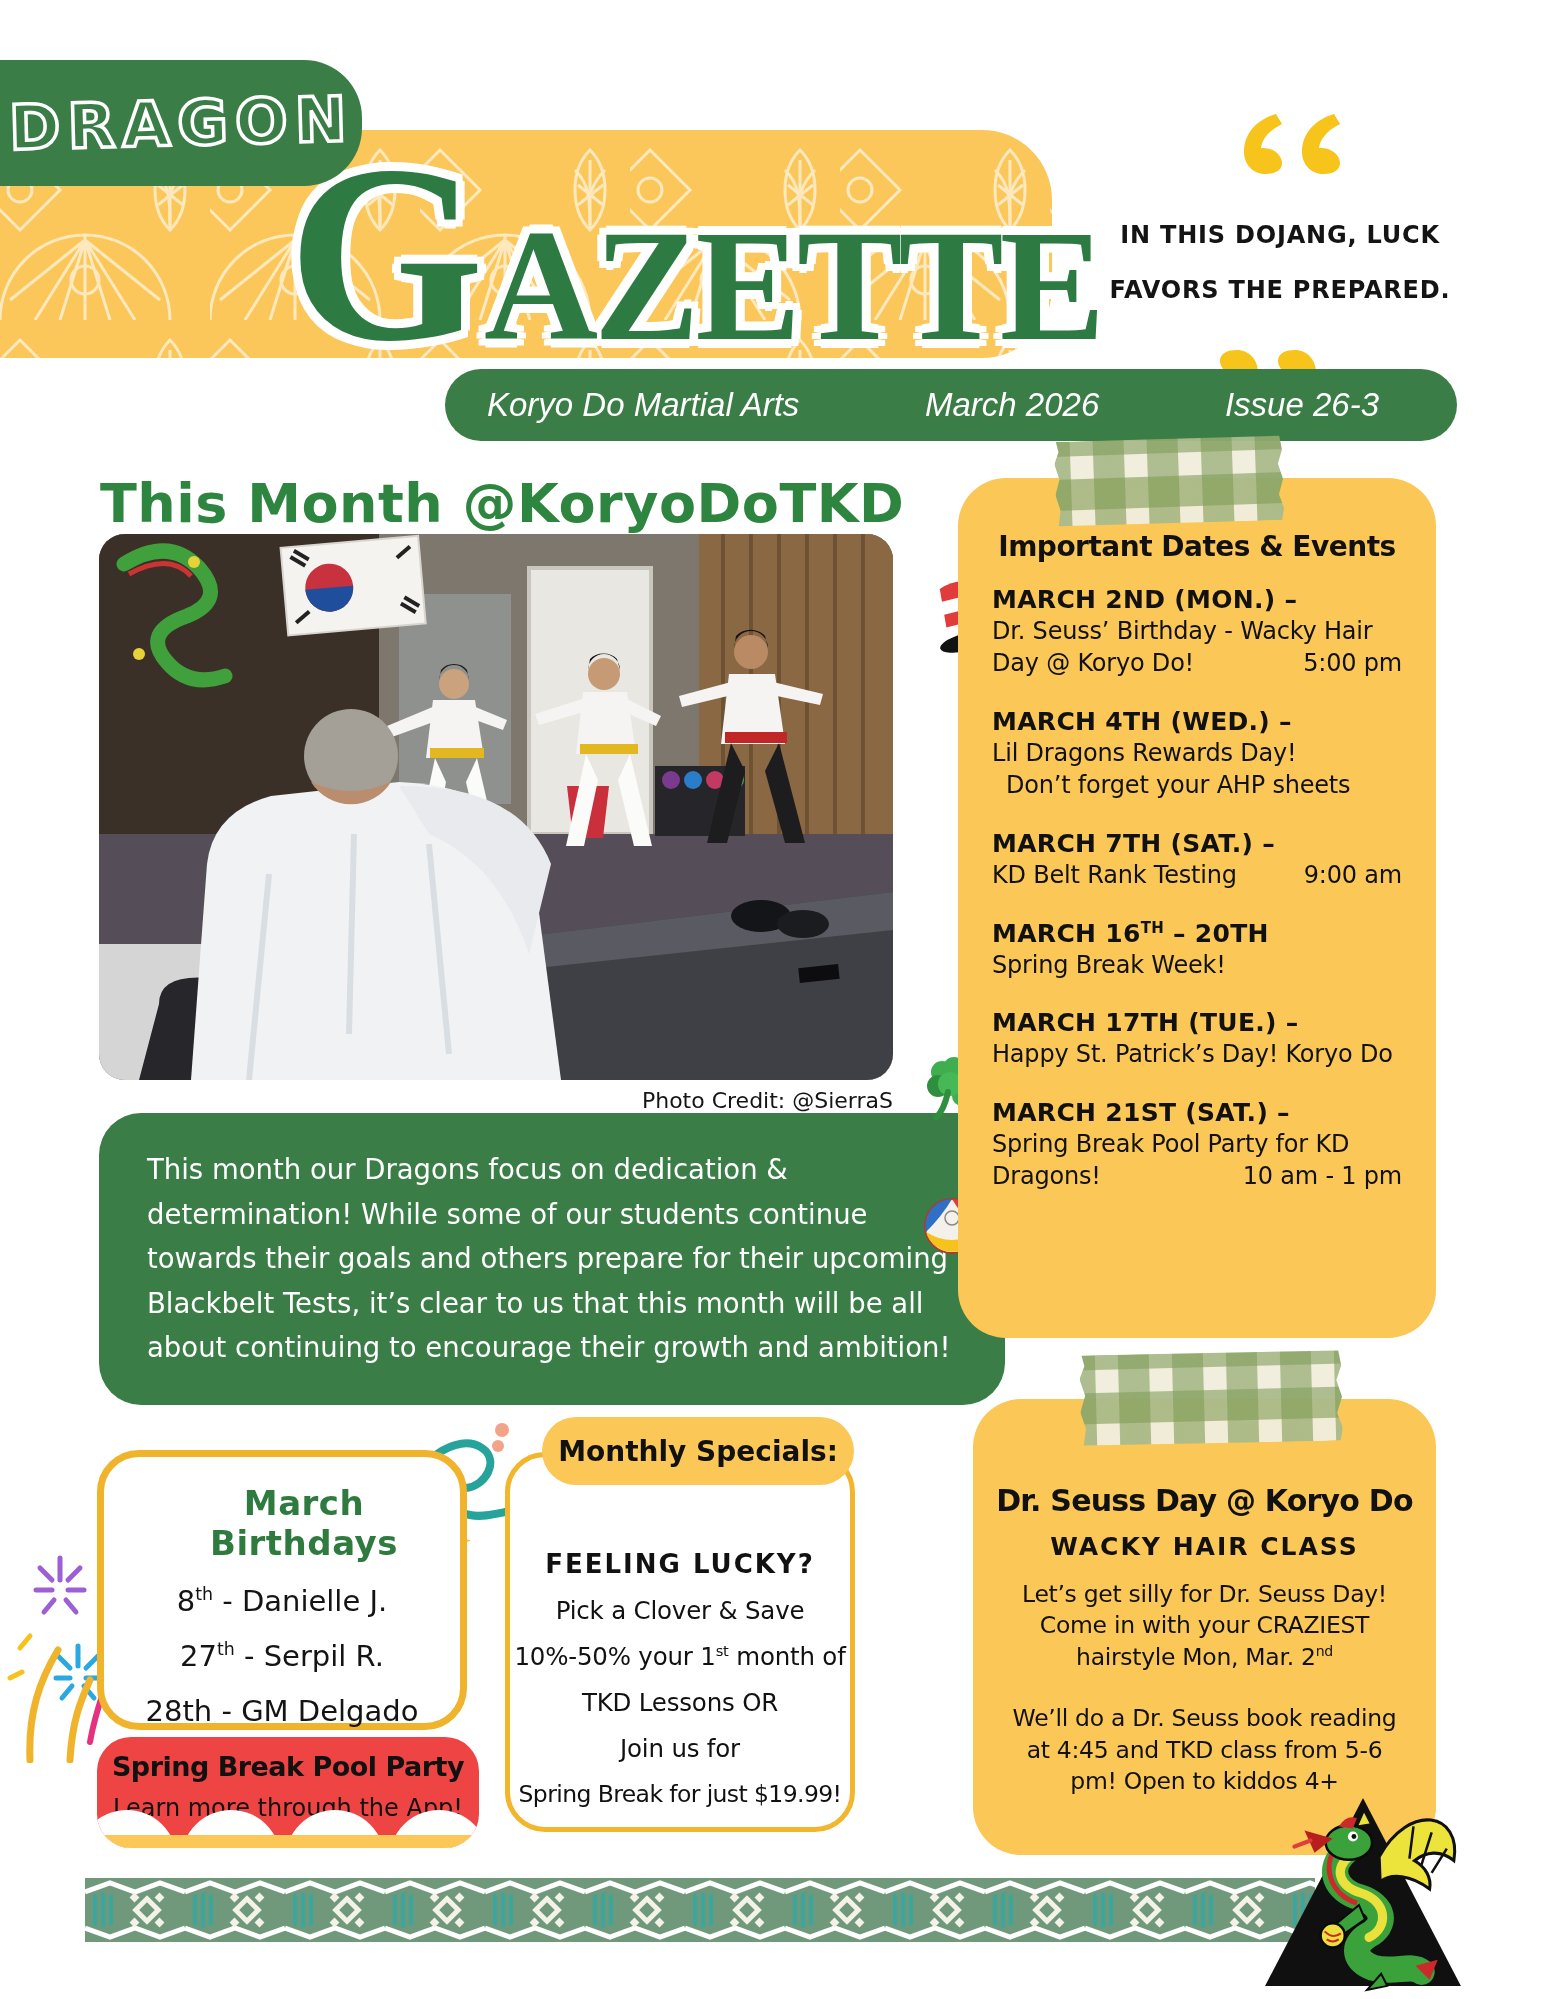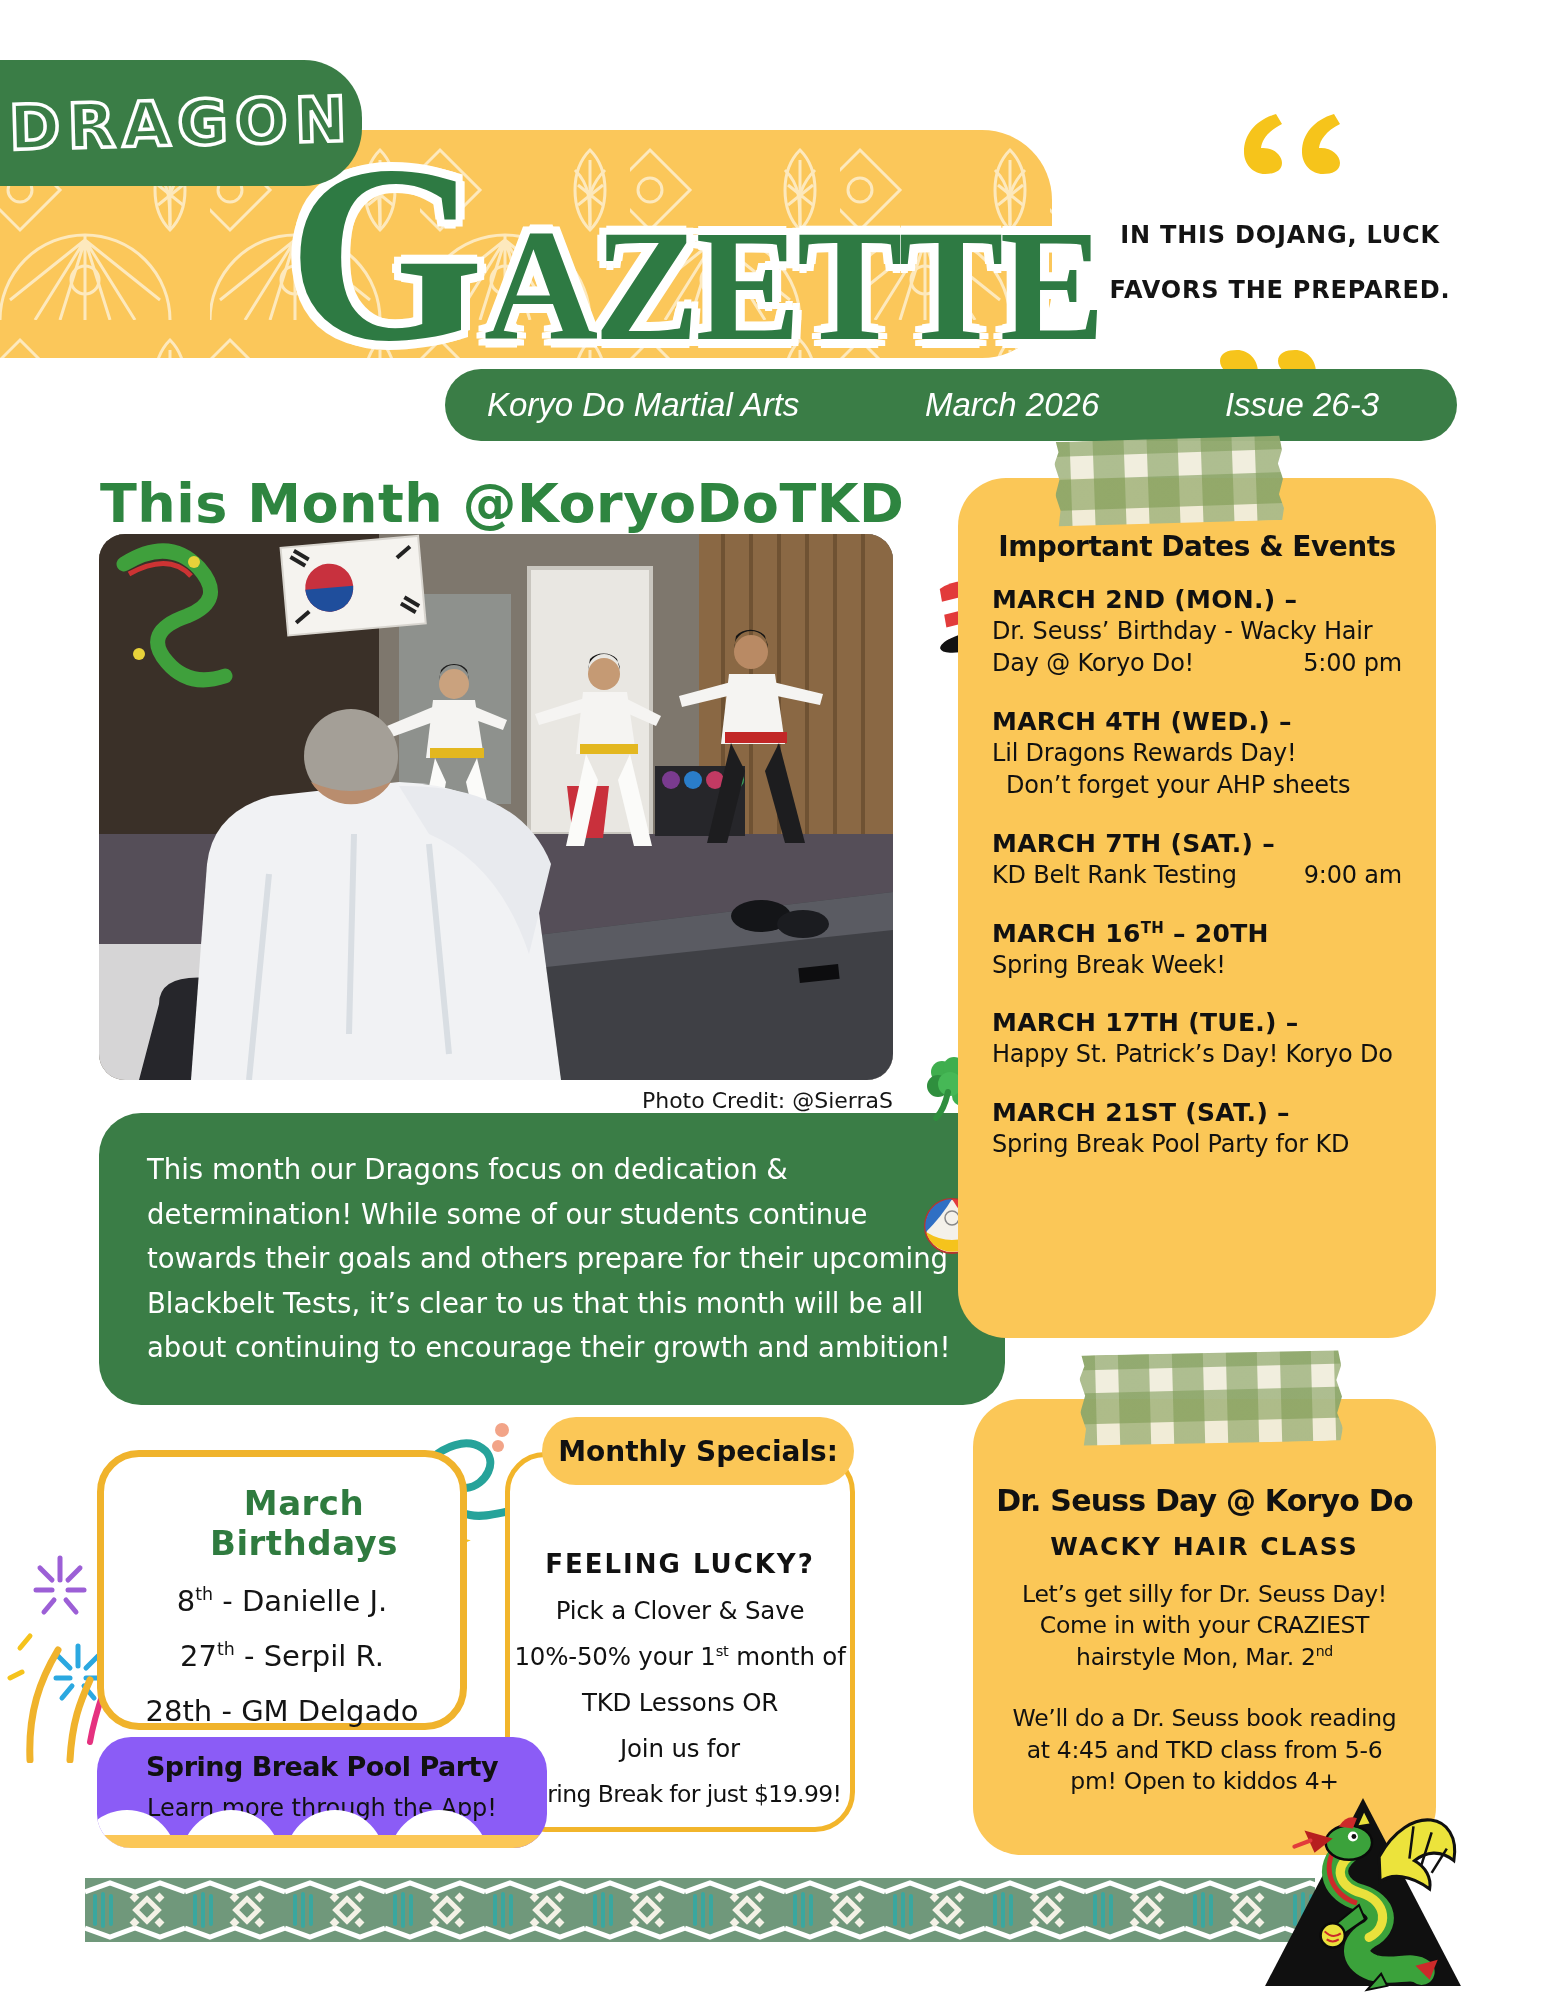--- a/index.html
+++ b/index.html
@@ -66,21 +66,21 @@
   .tape1{left:1055px;top:438px;width:228px;height:86px;transform:rotate(-2deg);}
   .tape2{left:1080px;top:1352px;width:262px;height:92px;transform:rotate(-1.5deg);}
 
   
   .bday-box{position:absolute;left:97px;top:1450px;width:370px;height:280px;background:#fff;
             border:7px solid #F0B32C;border-radius:42px;box-sizing:border-box;text-align:center;z-index:2;}
   .bday-title{font-size:34px;font-weight:bold;color:#2F7B3F;margin-top:26px;letter-spacing:0.5px;padding-left:44px;}
   .bday-entry{font-size:29px;color:#141414;margin-top:21px;}
   sup{font-size:60%;}
 
-  .pool-box{position:absolute;left:97px;top:1737px;width:450px;height:111px;background:#8b5cf6;
+  .pool-box{position:absolute;left:97px;top:1737px;width:382px;height:111px;background:#ef4444;
             border-radius:34px;text-align:center;overflow:hidden;z-index:2;}
   .pool-title{font-size:27px;font-weight:bold;letter-spacing:-0.5px;margin-top:14px;white-space:nowrap;}
   .pool-sub{font-size:24px;margin-top:12px;white-space:nowrap;}
   .scallop{position:absolute;bottom:-62px;left:-20px;width:440px;display:flex;gap:4px;}
   .scallop span{width:100px;height:100px;border-radius:50%;background:#fff;flex:0 0 auto;}
   .pool-bottom{position:absolute;bottom:0;left:0;width:100%;height:13px;background:#FBC757;
                border-radius:0 0 34px 34px;}
 
   
   .specials-box{position:absolute;left:505px;top:1452px;width:350px;height:380px;background:#fff;
@@ -322,20 +322,24 @@
       <div class="event-line">
           <span>Happy St. Patrick’s Day! Koryo Do</span>
         </div>
     </div>
 
     <div class="event">
       <div class="event-title">MARCH 21ST (SAT.) –</div>
       <div class="event-line">
           <span>Spring Break Pool Party for KD</span>
         </div>
+      <div class="event-line">
+        <span>Dragons!</span>
+        <span class="event-time">10 am - 1 pm</span>
+      </div>
     </div>
   </div>
 
   <svg class="abs" style="left:934px;top:580px" width="62" height="80">
     <g transform="rotate(-14 30 40)">
       <path d="M14,4 Q30,-2 44,4 L48,58 L10,58 Z" fill="#e23b3b"></path>
       <path d="M12,17 L46,17 L47,30 L11,30 Z" fill="#ffffff"></path>
       <path d="M10,43 L48,43 L49,55 L9,55 Z" fill="#ffffff"></path>
       <ellipse cx="29" cy="62" rx="29" ry="9" fill="#121212"></ellipse>
     </g>

